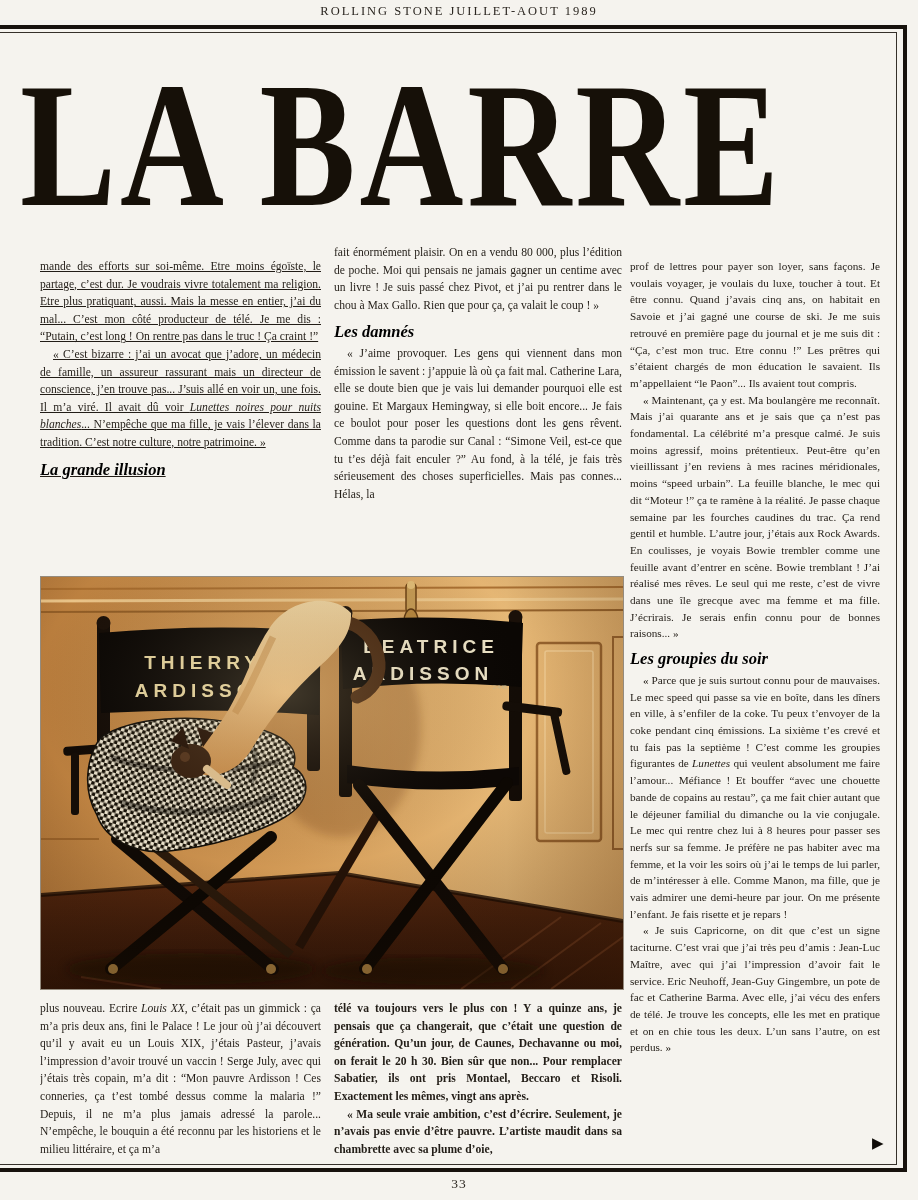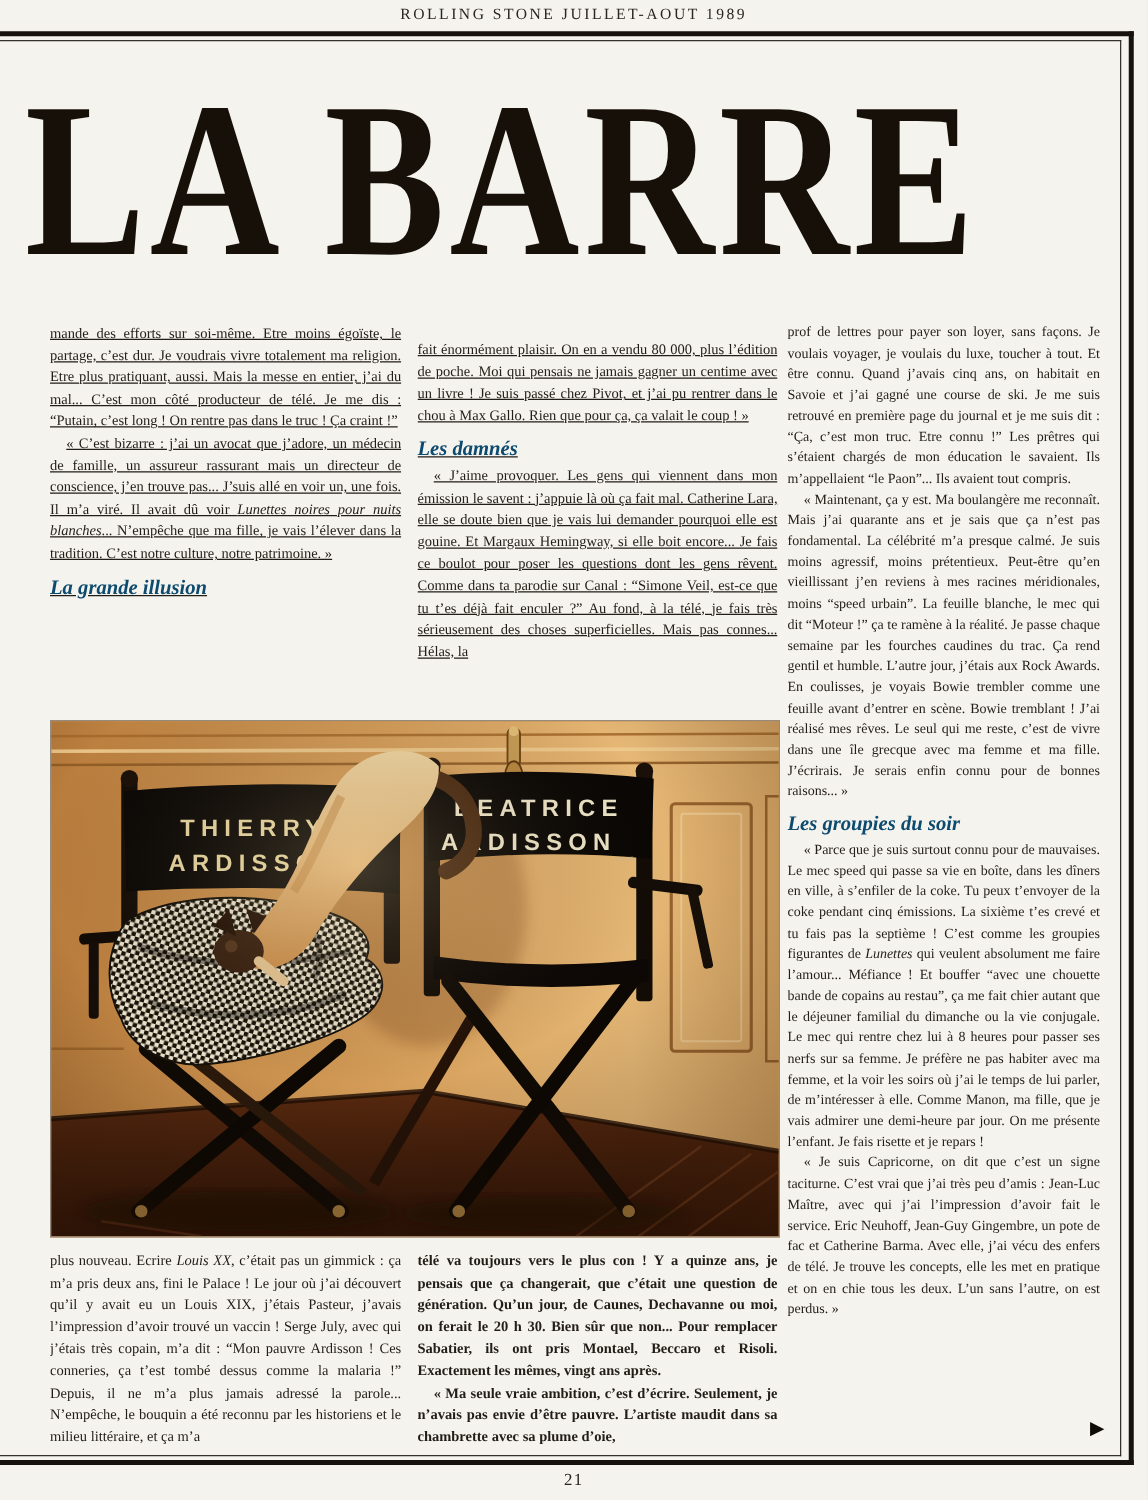--- a/index.html
+++ b/index.html
@@ -10,27 +10,27 @@
   .frame-outer{position:absolute;left:-6px;top:25px;width:913px;height:1147px;box-sizing:border-box;
                border:4px solid var(--rule,#17120d);border-left:none;}
   .frame-inner{position:absolute;left:-6px;top:32px;width:903px;height:1133px;box-sizing:border-box;
                border:1px solid #35302a;border-left:none;}
   .headline{position:absolute;left:20px;top:56px;font-size:150px;line-height:1;font-weight:700;
             letter-spacing:4px;color:#161008;transform:scaleY(1.18) scaleX(0.96);
             transform-origin:left top;white-space:nowrap;}
   .col{position:absolute;overflow:hidden;text-align:justify;font-size:11.6px;line-height:17.6px;}
   .col.tight{font-size:11.2px;line-height:16.7px;}
   #colA{left:40px;top:258px;width:281px;height:318px;text-decoration:underline;}
-  #colB{left:334px;top:271px;width:288px;height:318px;text-decoration:underline;}
+  #colB{left:334px;top:244px;width:288px;height:318px;}
   #colC{left:630px;top:258px;width:250px;height:902px;}
   #colD{left:40px;top:1000px;width:281px;height:162px;}
   #colE{left:334px;top:1000px;width:288px;height:162px;font-weight:bold;}
   .para{margin:0;}
   .para.ind{text-indent:13px;}
-  .sec-head{font-size:16.5px;font-style:italic;font-weight:bold;margin:9px 0 4px;color:#0c4a6e;}
+  .sec-head{font-size:16.5px;font-style:italic;font-weight:bold;margin:9px 0 4px;color:#000000;}
   .photo{position:absolute;left:40px;top:576px;width:582px;height:412px;
          border:1px solid #948b7e;background:#c98c48;}
   .page-number{position:absolute;left:0;top:1176px;width:918px;text-align:center;
                font-size:13.5px;letter-spacing:1px;color:#2a251f;}
   .cont-arrow{position:absolute;left:872px;top:1136px;font-size:15px;color:#0e0b07;line-height:1;}
   .chair-label{font-family:"Liberation Sans",sans-serif;font-weight:600;letter-spacing:5px;}
   i{font-style:italic;}
 </style>
 </head>
 <body>
@@ -186,15 +186,15 @@
         <circle cx="144" cy="180" r="5" fill="#6b4526" opacity="0.6"></circle>
         <path d="M166,192 L186,208" stroke="#e4c492" stroke-width="8" stroke-linecap="round"></path>
       </g>
 
       <rect x="0" y="0" width="582" height="412" fill="url(#vign)"></rect>
     </svg>
   </div>
 
   <div class="cont-arrow">▶</div>
 
-  <div class="page-number">21</div>
+  <div class="page-number">33</div>
 
 </div>
 
 </body></html>

